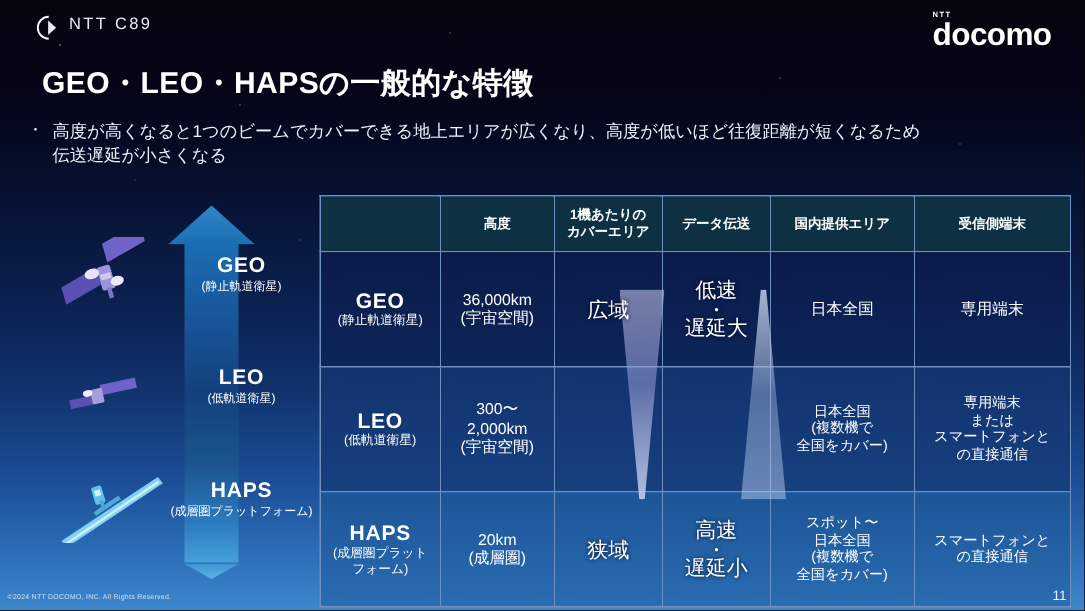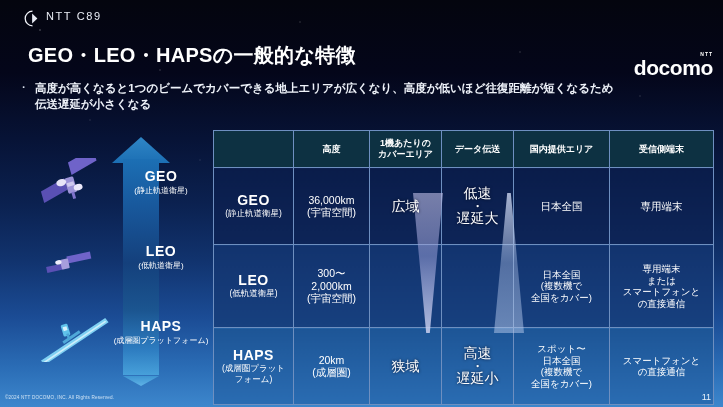--- a/index.html
+++ b/index.html
@@ -25,31 +25,31 @@
       radial-gradient(1px 1px at 520px 52px,rgba(255,255,255,.30),transparent),
       radial-gradient(1px 1px at 640px 96px,rgba(255,255,255,.25),transparent),
       radial-gradient(1px 1px at 90px 120px,rgba(255,255,255,.22),transparent),
       radial-gradient(1px 1px at 200px 160px,rgba(255,255,255,.18),transparent),
       radial-gradient(1px 1px at 660px 150px,rgba(255,255,255,.18),transparent);
   }
   
   .logo-left{position:absolute;left:24px;top:10px;display:flex;gap:5px;}
   .logo-mark{width:17px;height:17px;position:relative;}
   .logo-text{color:#e9ecf4;font-size:11px;letter-spacing:1.6px;font-weight:500;}
-  .logo-right{position:absolute;right:10px;top:7px;text-align:right;margin-top:44px;}
+  .logo-right{position:absolute;right:22px;top:7px;text-align:left;}
   .docomo-sup{font-size:5px;color:#fff;letter-spacing:1px;line-height:6px;font-weight:700;}
   .docomo-word{font-size:21px;color:#ffffff;font-weight:700;letter-spacing:-.4px;line-height:21px;}
   
   .page-title{
     position:absolute;left:28px;top:42px;
     color:#ffffff;font-size:20px;font-weight:700;letter-spacing:.3px;
   }
   .bullet-wrap{position:absolute;left:18px;top:80px;width:600px;display:flex;gap:6px;}
   .bullet-dot{color:#dfe6f2;font-size:11px;line-height:15px;}
-  .bullet-text{color:#eef2f9;font-size:11.5px;line-height:16px;font-weight:bold;}
+  .bullet-text{color:#eef2f9;font-size:11.5px;line-height:16px;}
   
   .arrow{position:absolute;left:112px;top:137px;width:58px;height:243px;}
   .arrow .shaft{
     position:absolute;left:11px;top:22px;width:36px;height:216px;
     background:linear-gradient(180deg,#1c6fb4 0%,#18589c 22%,#14407c 48%,#1b5590 70%,#2d7cc0 88%,#47a0da 100%);
   }
   .arrow .head{
     position:absolute;left:0;top:0;width:58px;height:26px;
     background:linear-gradient(180deg,#2f86c6 0%,#1c6fb4 100%);
     clip-path:polygon(50% 0%,100% 100%,0% 100%);

